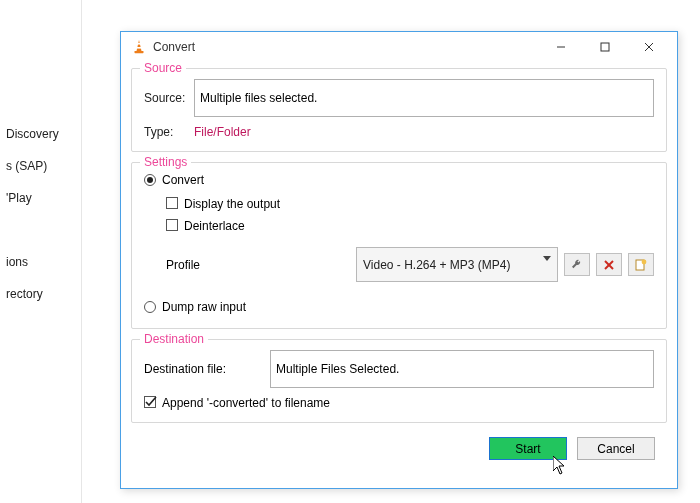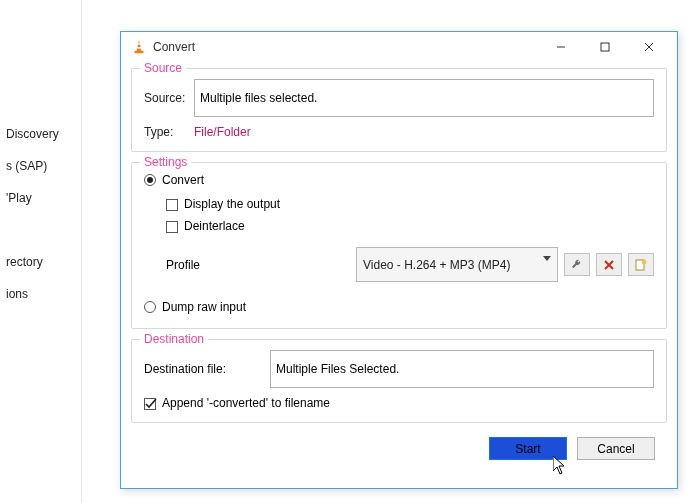--- a/index.html
+++ b/index.html
@@ -16,48 +16,48 @@
   .groupbox { border: 1px solid #d8d8d8; border-radius: 2px; padding: 10px 12px 12px 12px; margin-bottom: 10px; position: relative; }
   .groupbox .legend { position: absolute; top: -8px; left: 8px; background: #fff; padding: 0 4px; color: #ec4899; font-size: 12px; }
   .row { display: flex; align-items: center; margin-bottom: 8px; }
   .row:last-child { margin-bottom: 0; }
   .lbl { width: 50px; color: #222; }
   .txt-input { flex: 1; height: 38px; border: 1px solid #b0b0b0; padding: 4px 5px; font: inherit; background: #fff; color: #000; }
   .static { color: #be185d; }
   .radio { display: flex; align-items: center; gap: 6px; margin-bottom: 10px; }
   .radio .circ { width: 12px; height: 12px; border: 1px solid #555; border-radius: 50%; position: relative; background: #fff; }
   .radio .circ.sel::after { content: ""; position: absolute; left: 2px; top: 2px; width: 6px; height: 6px; border-radius: 50%; background: #222; }
-  .chk { display: flex; align-items: flex-end; gap: 6px; margin-bottom: 8px; }
+  .chk { display: flex; align-items: flex-start; gap: 6px; margin-bottom: 8px; }
   .chk .box { width: 12px; height: 12px; border: 1px solid #555; background: #fff; position: relative; }
   .chk-checked-svg { position: absolute; left: -1px; top: -2px; }
   .indent { margin-left: 22px; }
   .profile-row { display: flex; align-items: center; gap: 6px; margin-top: 4px; margin-left: 22px; }
   .profile-lbl { width: 64px; }
   .combo { position: relative; width: 202px; height: 35px; border: 1px solid #b8b8b8; background: #f5f5f5; color: #222; display: flex; align-items: center; padding: 0 22px 0 6px; margin-left: auto; }
   .combo .dd { position: absolute; right: 4px; top: 4px; width: 12px; height: 12px; }
   .sqbtn { width: 26px; height: 23px; border: 1px solid #c0c0c0; background: #efefef; display: flex; align-items: center; justify-content: center; }
   .dest-row .lbl2 { width: 110px; }
   .btnbar { display: flex; justify-content: flex-end; gap: 10px; padding: 4px 12px 0 0; }
   .pushbtn { min-width: 78px; height: 23px; border: 1px solid #b0b0b0; background: #efefef; color: #000; font: inherit; }
-  .pushbtn.primary { border: 1px solid #1a72cf; background: #1d4ed8; }
+  .pushbtn.primary { border: 1px solid #1a72cf; background: #22c55e; }
   .watermark { position: absolute; left: 280px; top: 246px; color: #b0b0b0; font-size: 18px; font-family: "Segoe UI", sans-serif; display: flex; align-items: center; gap: 6px; pointer-events: none; }
   .cursor { position: absolute; left: 553px; top: 456px; width: 16px; height: 20px; pointer-events: none; }
   svg { display: block; }
 </style>
 </head>
 <body>
 <div class="root">
 
 <div class="sidebar">
   <div class="item"><span> Discovery</span></div>
   <div class="item"><span>s (SAP)</span></div>
   <div class="item"><span>'Play</span></div>
   <div class="item"><span></span></div>
+  <div class="item"><span>ions</span></div>
   <div class="item"><span>rectory</span></div>
-  <div class="item"><span>ions</span></div>
 </div>
 
 <div class="watermark">
   <svg width="20" height="20" viewBox="0 0 20 20">
         <rect x="1" y="2" width="7.5" height="7.5" fill="#c9c9c9"></rect>
         <rect x="10.5" y="2" width="7.5" height="7.5" fill="#c9c9c9"></rect>
         <rect x="1" y="11.5" width="7.5" height="7.5" fill="#c9c9c9"></rect>
         <rect x="10.5" y="11.5" width="7.5" height="7.5" fill="#c9c9c9"></rect>
       </svg>
   <span>TheWindowsClub</span>

